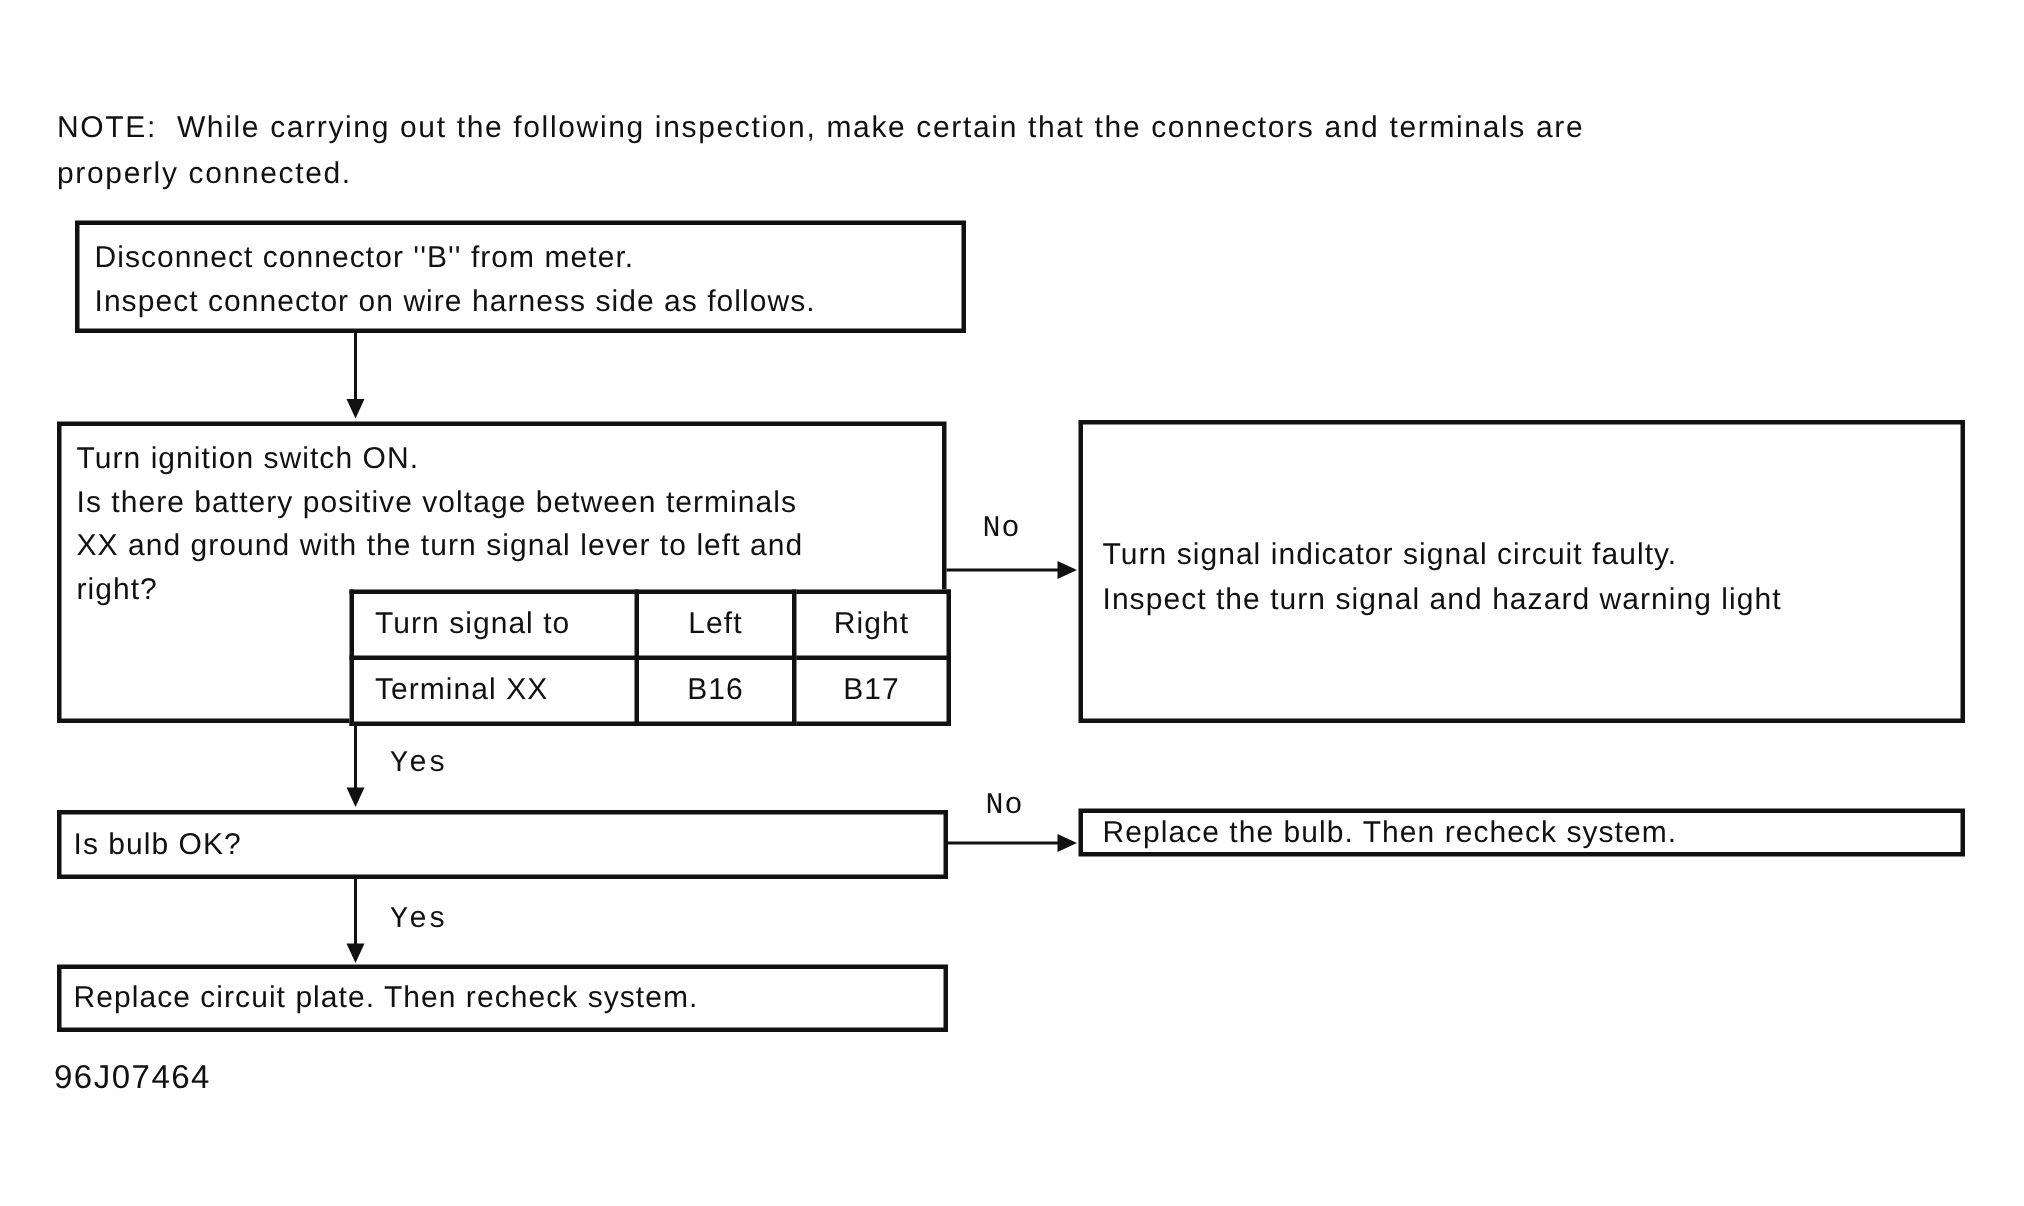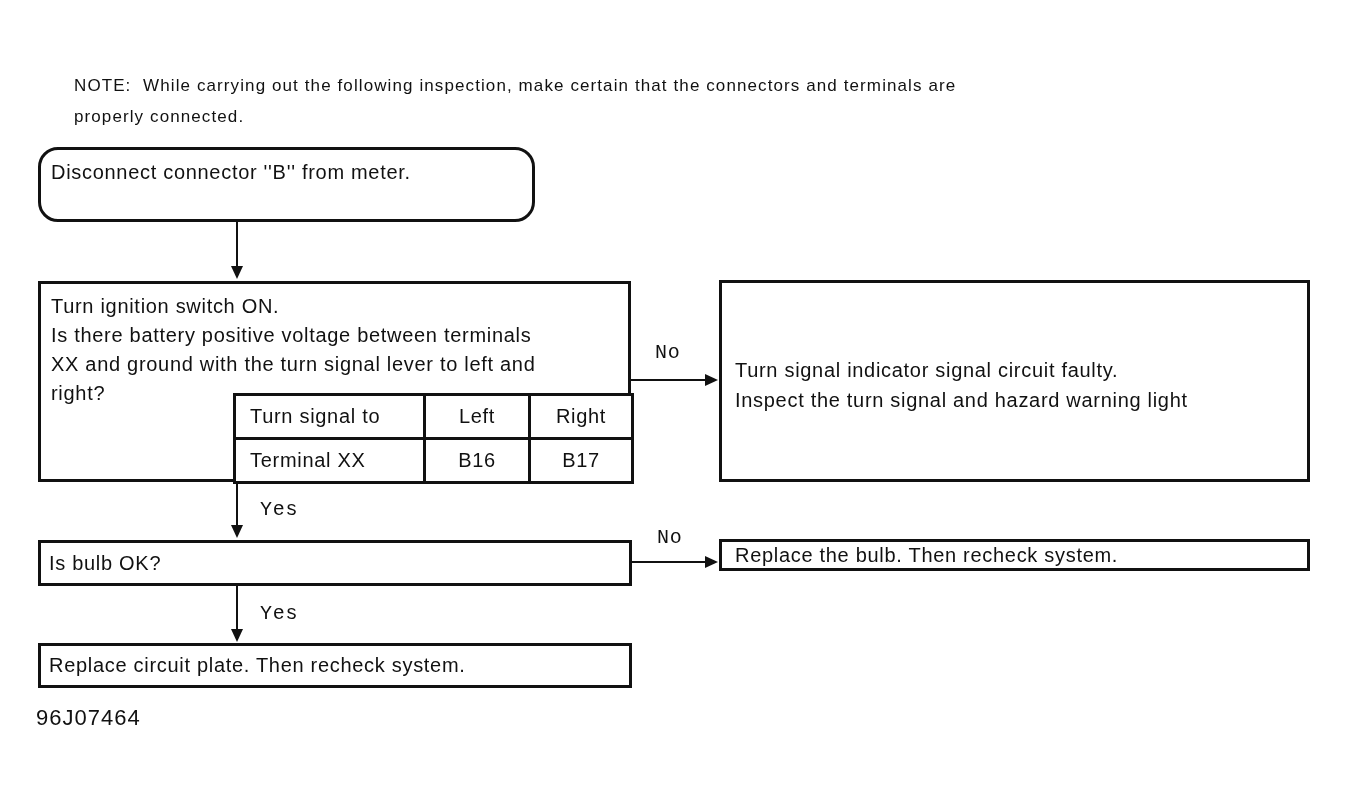--- a/index.html
+++ b/index.html
@@ -11,24 +11,23 @@
     height: 804px;
     background: var(--bg);
     color: var(--ink);
     font-family: "Liberation Sans", sans-serif;
     overflow: hidden;
   }
   .txtline { white-space: pre; }
   .note {
     position: absolute;
     left: 38px; top: 70px;
-    font-size: 17px;
+    font-size: 20px;
     line-height: 31px;
     letter-spacing: 1.1px;
-    margin-left: 36px;
   }
   .box {
     position: absolute;
     border: 3px solid var(--ink);
     background: var(--bg);
     font-size: 20px;
     line-height: 29px;
     letter-spacing: 0.7px;
   }
   .pad { padding: 8px 10px; }
@@ -82,22 +81,23 @@
 </head>
 <body>
 
 <div class="page">
 
   <div class="note">
     <div class="txtline">NOTE:  While carrying out the following inspection, make certain that the connectors and terminals are</div>
     <div class="txtline">properly connected.</div>
   </div>
 
-  <div class="box pad" style="left:38px; top:147px; width:497px; height:75px;border-radius:20px;">
+  <div class="box pad" style="left:50px; top:147px; width:594px; height:75px;">
     <div class="txtline">Disconnect connector ''B'' from meter.</div>
+    <div class="txtline">Inspect connector on wire harness side as follows.</div>
   </div>
 
   <div class="vline" style="left:236px; top:222px; height:46px;"></div>
   <div class="ah-down" style="left:231px; top:266px;"></div>
 
   <div class="box pad" style="left:38px; top:281px; width:593px; height:201px;">
     <div class="txtline">Turn ignition switch ON.</div>
     <div class="txtline">Is there battery positive voltage between terminals</div>
     <div class="txtline">XX and ground with the turn signal lever to left and</div>
     <div class="txtline">right?</div>

